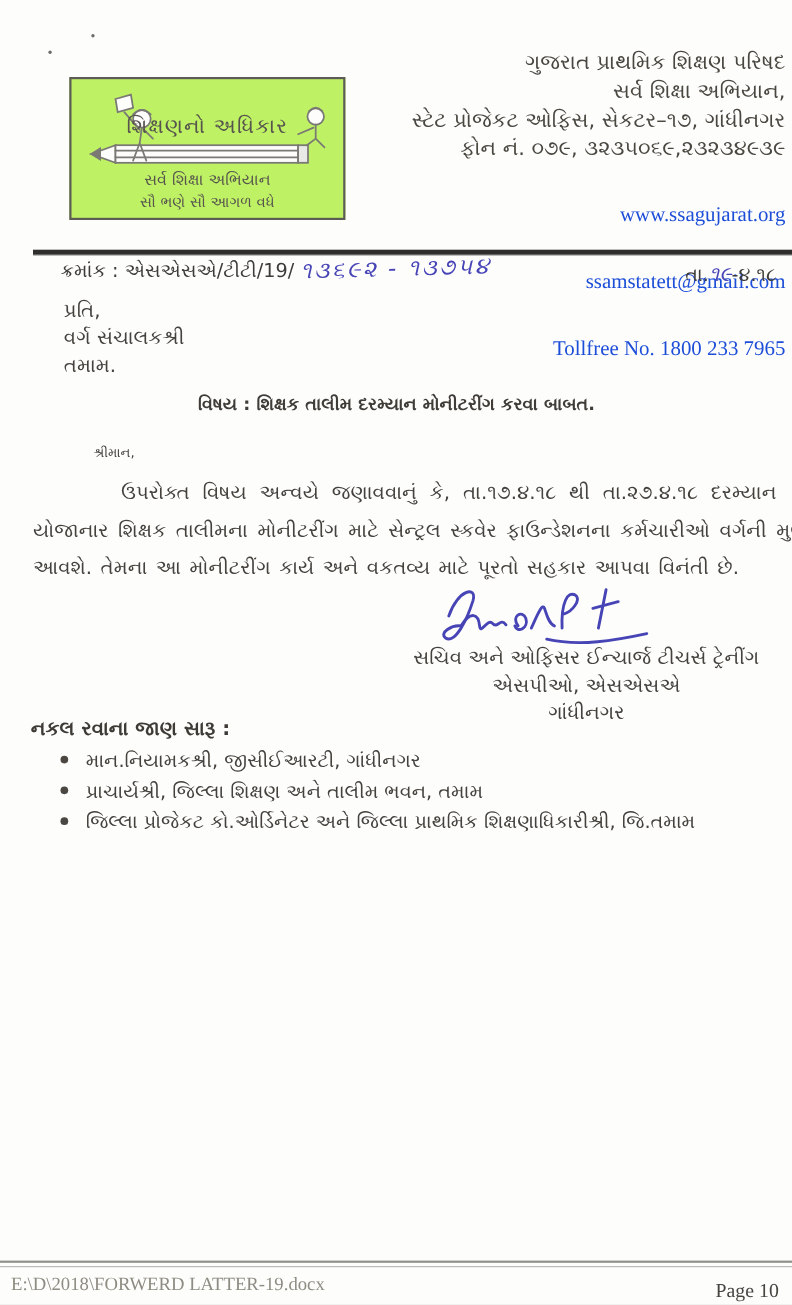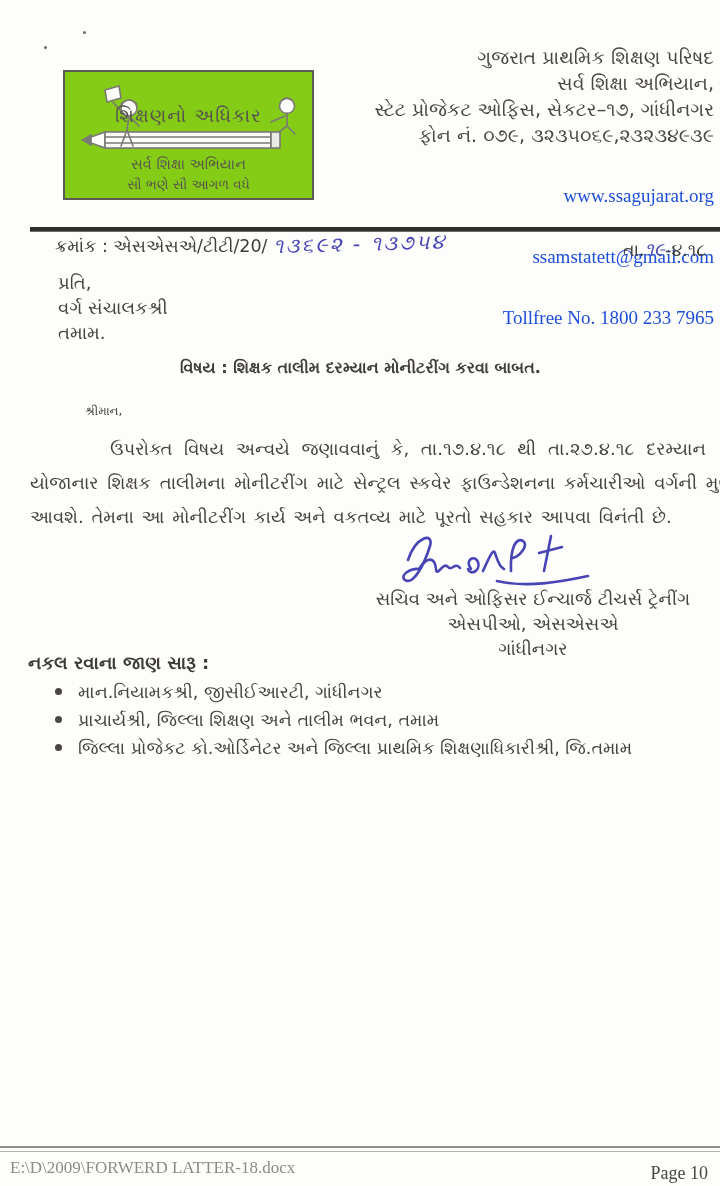--- a/index.html
+++ b/index.html
@@ -4,21 +4,21 @@
 <style>
   html,body{margin:0;padding:0;background:#e8e8e8;}
   .page{
     position:relative;width:720px;height:1186px;margin:0 auto;
     background:#fdfdfc;overflow:hidden;
     font-family:"DejaVu Sans",sans-serif;color:#45423d;
   }
   
   .logo-box{
     position:absolute;left:63px;top:70px;width:247px;height:126px;
-    border:2px solid #5d5b56;background:#84cc16;
+    border:2px solid #5d5b56;background:#bef264;
   }
   .logo-art{position:absolute;left:0;top:0;width:100%;height:100%;}
   .logo-title{
     position:absolute;top:32px;left:50%;transform:translateX(-50%);
     font-size:19px;color:#57544e;white-space:nowrap;letter-spacing:1px;
   }
   .logo-sub1{
     position:absolute;top:84px;left:50%;transform:translateX(-50%);
     font-size:14.5px;color:#57544e;white-space:nowrap;
   }
@@ -121,21 +121,21 @@
     <div class="org-line">સ્ટેટ પ્રોજેકટ ઓફિસ, સેકટર–૧૭, ગાંધીનગર</div>
     <div class="org-line">ફોન નં. ૦૭૯, ૩૨૩૫૦૬૯,૨૩૨૩૪૯૩૯</div>
     <div class="org-line en">www.ssagujarat.org</div>
     <div class="org-line en">ssamstatett@gmail.com</div>
     <div class="org-line en">Tollfree No. 1800 233 7965</div>
   </div>
 
   <div class="head-rule"></div>
 
   <div class="ref-row">
-    <span>ક્રમાંક : એસએસએ/ટીટી/20/</span>
+    <span>ક્રમાંક : એસએસએ/ટીટી/19/</span>
     <span class="handwriting ref-hand">૧૩૬૯૨ - ૧૩૭૫૪</span>
   </div>
   <div class="date-row">
     <span>તા.</span><span class="handwriting date-hand">૧૯</span><span>-૪.૧૮</span>
   </div>
 
   <div class="addr">
     <div>પ્રતિ,</div>
     <div>વર્ગ સંચાલકશ્રી</div>
     <div>તમામ.</div>
@@ -163,16 +163,16 @@
     <div class="sig-line">ગાંધીનગર</div>
   </div>
 
   <div class="cc-head">નકલ રવાના જાણ સારૂ :</div>
   <div class="cc-item cc-1"><span class="dot"></span><span>માન.નિયામકશ્રી, જીસીઈઆરટી, ગાંધીનગર</span></div>
   <div class="cc-item cc-2"><span class="dot"></span><span>પ્રાચાર્યશ્રી, જિલ્લા શિક્ષણ અને તાલીમ ભવન, તમામ</span></div>
   <div class="cc-item cc-3"><span class="dot"></span><span>જિલ્લા પ્રોજેકટ કો.ઓર્ડિનેટર અને જિલ્લા પ્રાથમિક શિક્ષણાધિકારીશ્રી, જિ.તમામ</span></div>
 
   <div class="foot-rule-a"></div>
   <div class="foot-rule-b"></div>
-  <div class="foot-path">E:\D\2009\FORWERD LATTER-18.docx</div>
+  <div class="foot-path">E:\D\2018\FORWERD LATTER-19.docx</div>
   <div class="foot-page">Page 10</div>
 
 </div>
 
 </body></html>

